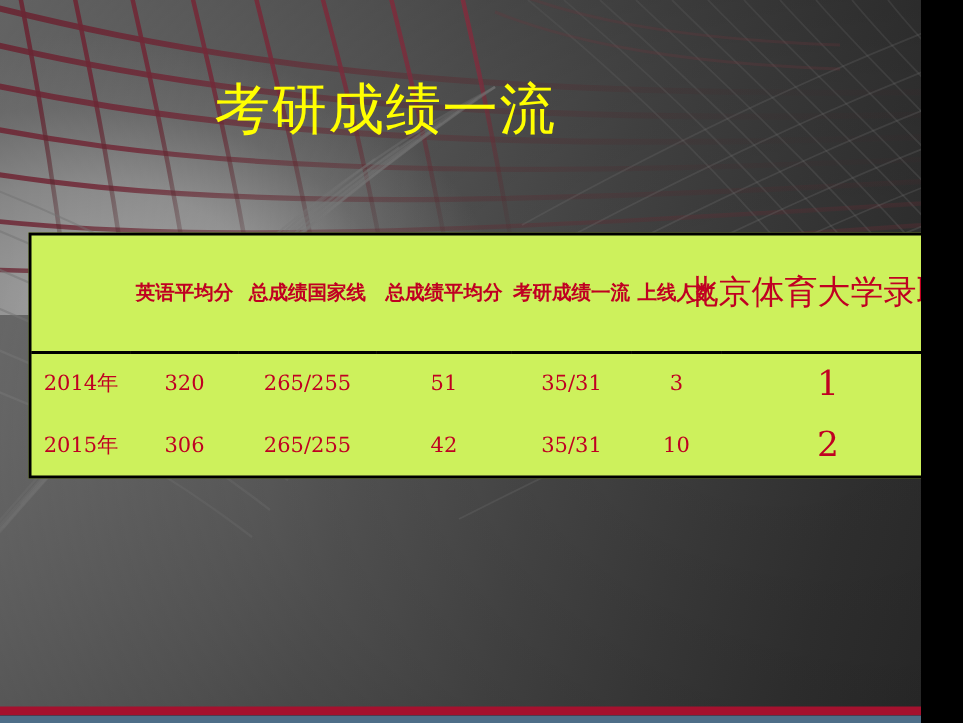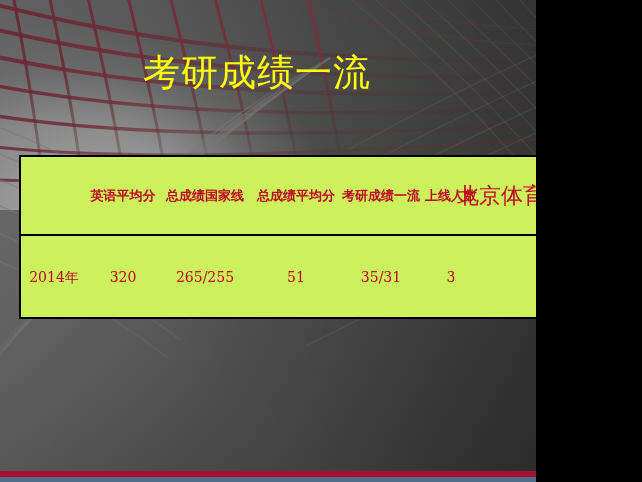--- a/index.html
+++ b/index.html
@@ -2,21 +2,21 @@
 <html><head>
 <meta charset="utf-8">
 <style>
   html, body {
     margin: 0;
     padding: 0;
     background: #000;
   }
   #slide {
     position: relative;
-    width: 536px;
+    width: 614px;
     height: 482px;
     overflow: hidden;
     font-family: "DejaVu Sans", sans-serif;
   }
 
   
   .bg-base {
     position: absolute;
     left: 0; top: 0;
     width: 642px; height: 472px;
@@ -270,20 +270,29 @@
       <tbody>
         <tr>
           <td>2014年</td>
           <td>320</td>
           <td>265/255</td>
           <td>51</td>
           <td>35/31</td>
           <td>3</td>
           <td class="big">1</td>
         </tr>
+        <tr>
+          <td>2015年</td>
+          <td>306</td>
+          <td>265/255</td>
+          <td>42</td>
+          <td>35/31</td>
+          <td>10</td>
+          <td class="big">2</td>
+        </tr>
       </tbody>
     </table>
   </div>
 
   <div class="bar-red"></div>
   <div class="bar-blue"></div>
 
 </div>
 
 </body></html>

